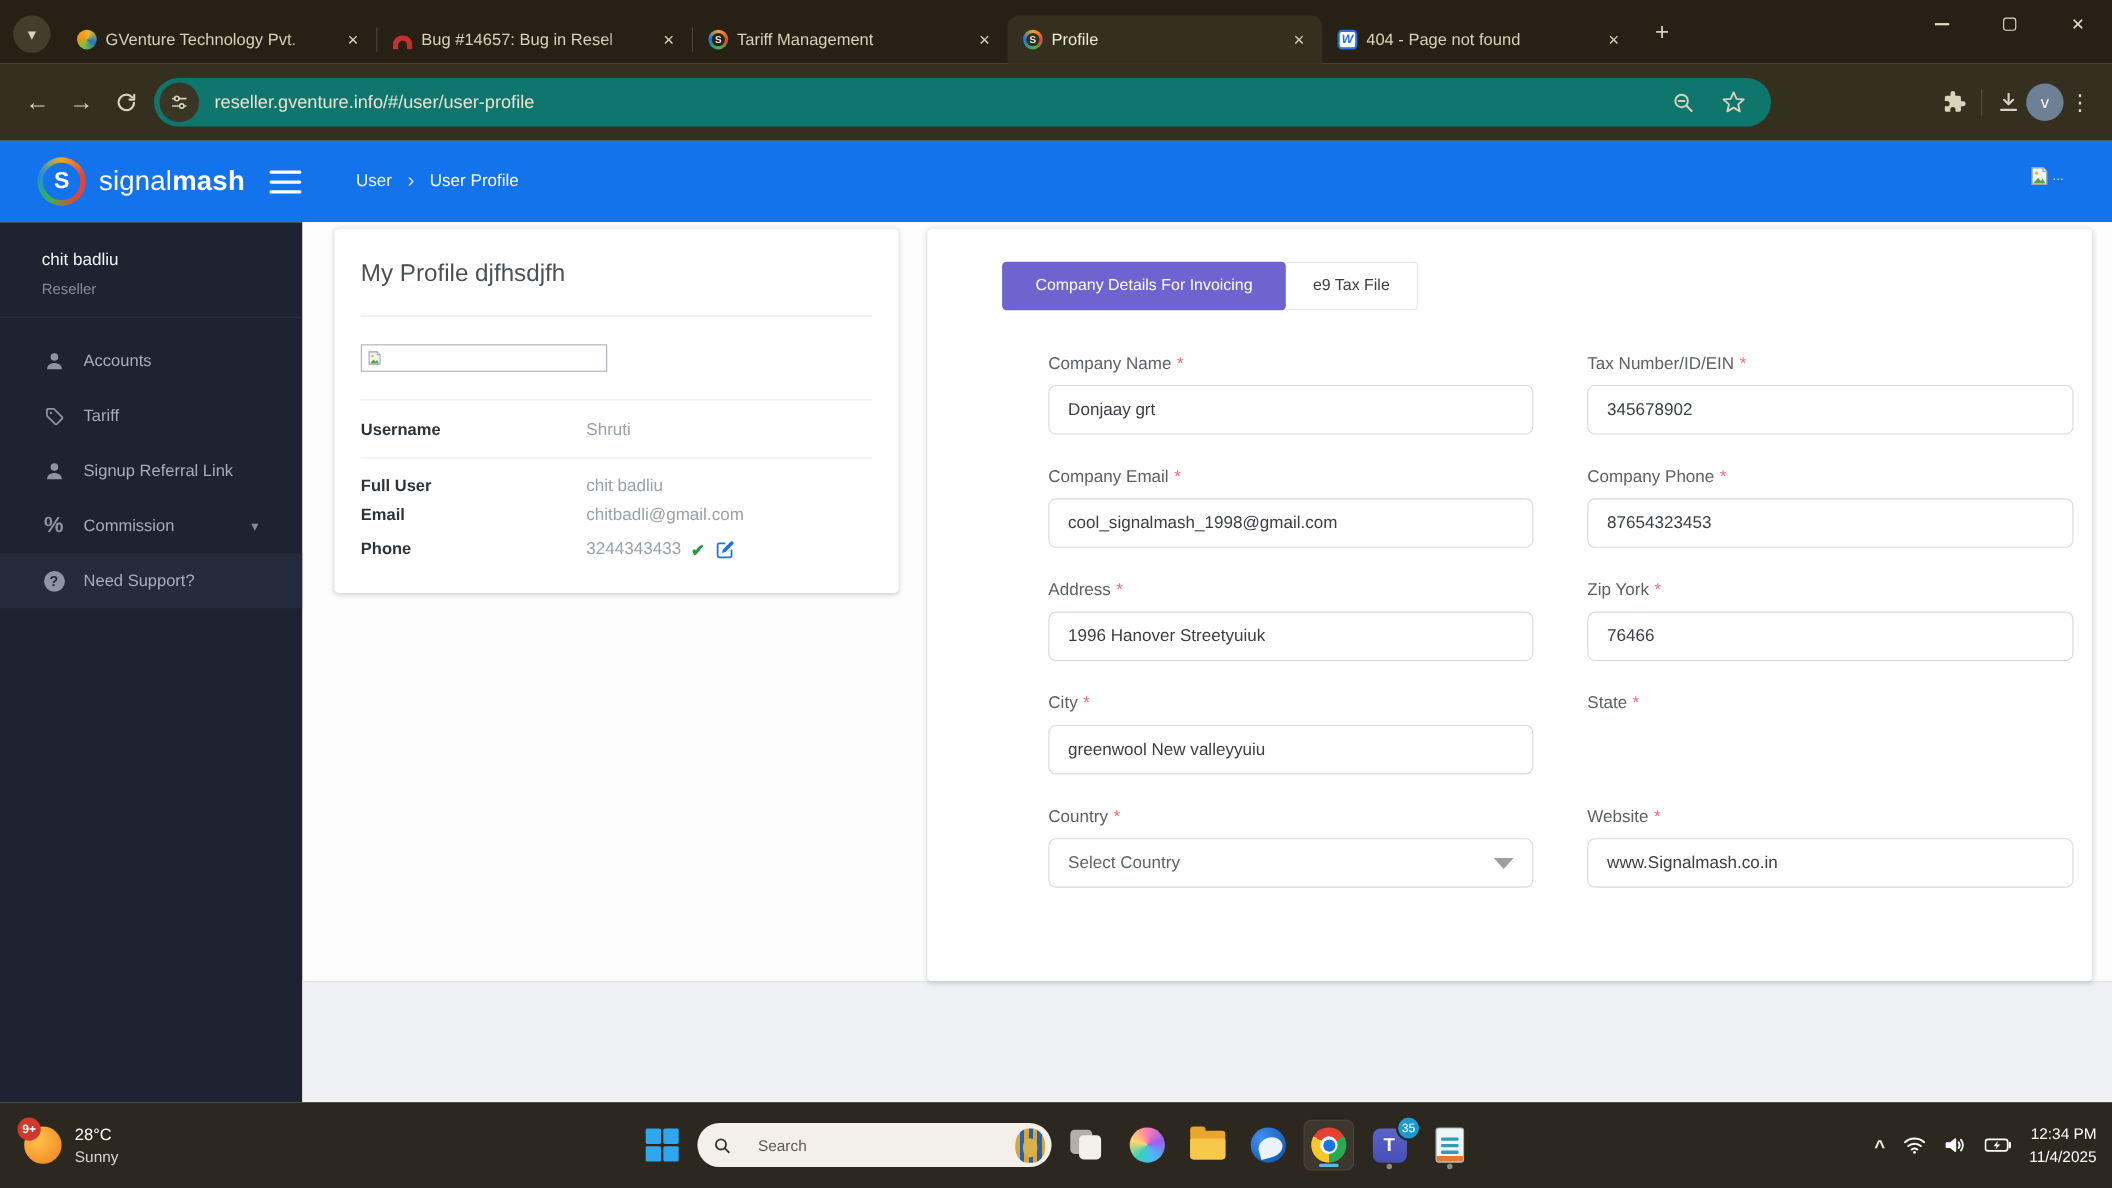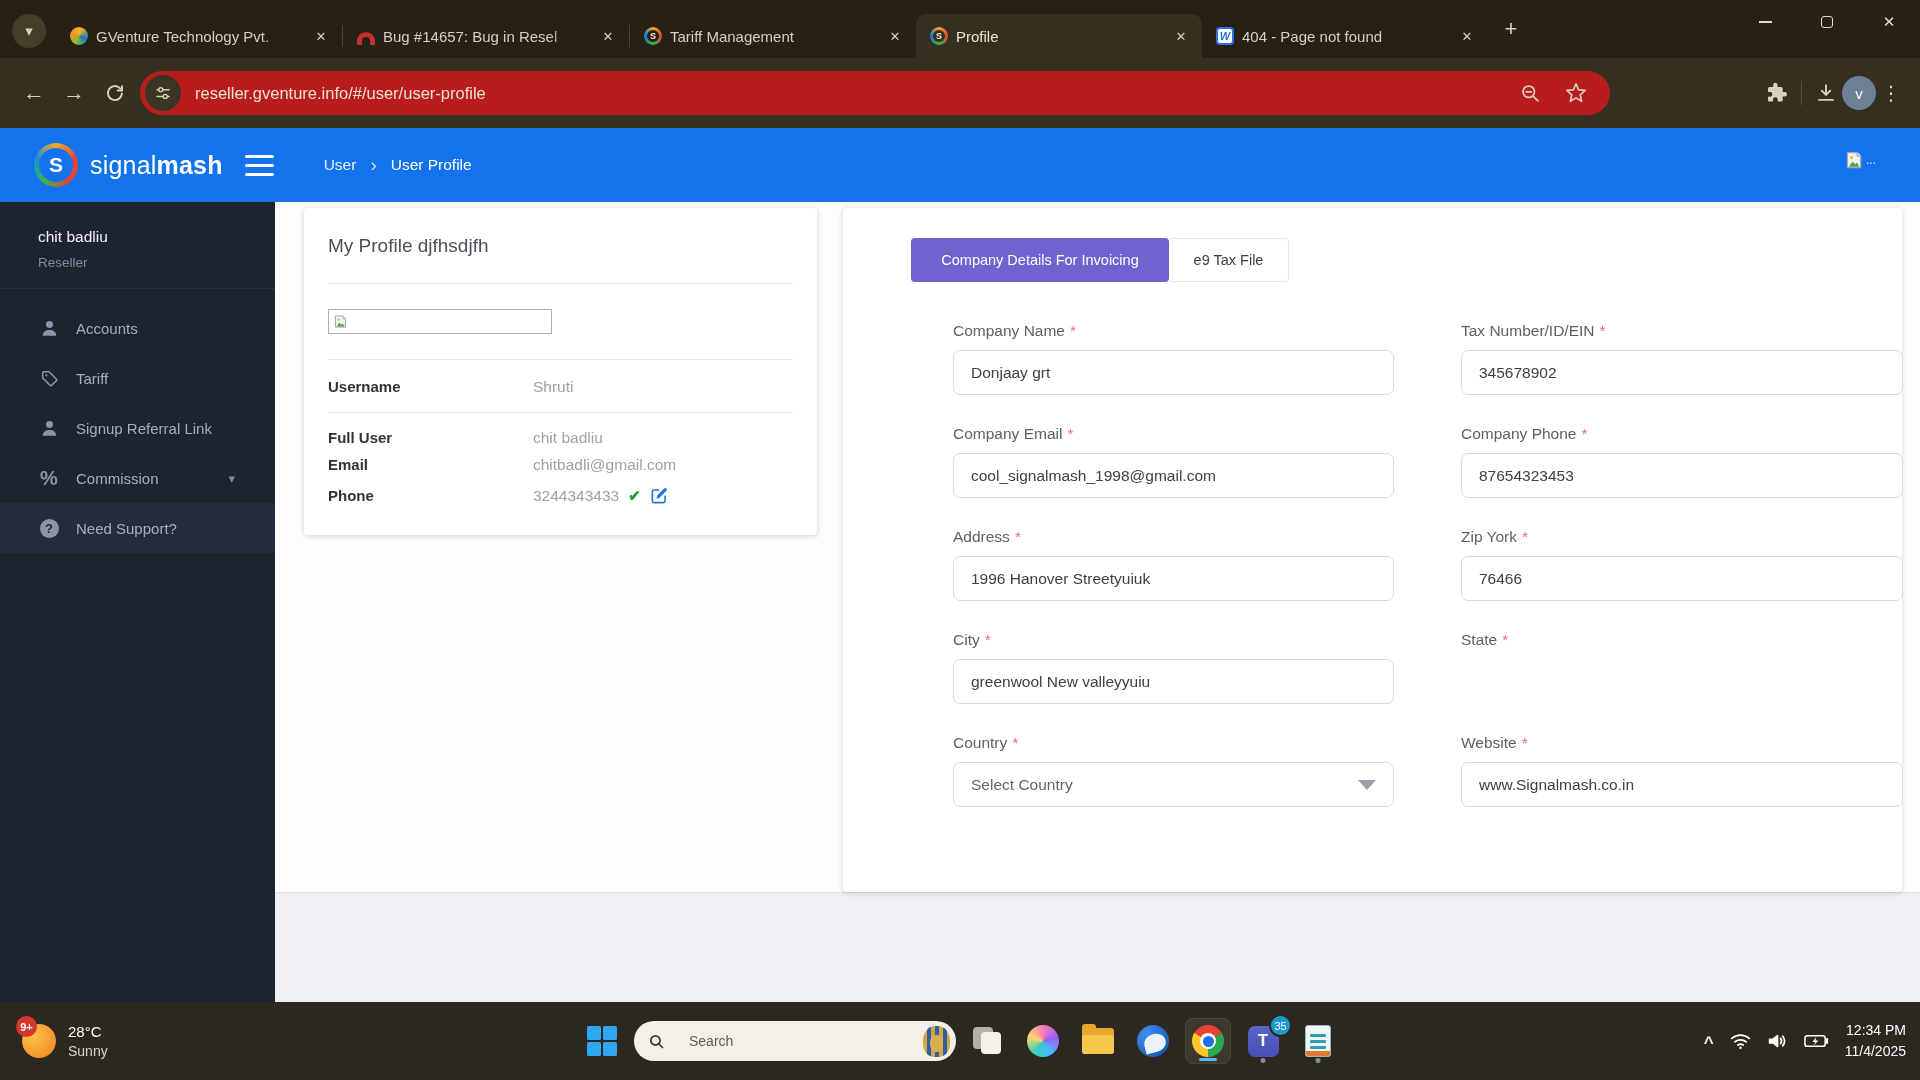--- a/index.html
+++ b/index.html
@@ -25,21 +25,21 @@
   .newtab { width:30px; height:30px; display:flex; align-items:center; justify-content:center; color:#d9d2bc; font-size:22px; margin:0 0 14px 8px; cursor:pointer; }
   .winctrls { position:absolute; right:0; top:0; height:44px; display:flex; align-items:center; }
   .wbtn { width:62px; height:44px; display:flex; align-items:center; justify-content:center; color:#e3dcc8; cursor:pointer; }
   .ico-min { width:13px; height:2px; background:#e3dcc8; }
   .ico-max { width:12px; height:12px; border:1.5px solid #e3dcc8; border-radius:3px; }
   .wbtn.close { font-size:15px; }
 
   
   .toolbar { height:70px; background:#342f1f; display:flex; align-items:center; flex:0 0 auto; padding:0 14px; }
   .navbtn { width:40px; height:40px; display:flex; align-items:center; justify-content:center; color:#d9d2bc; font-size:22px; cursor:pointer; flex:0 0 auto; }
-  .urlpill { height:44px; flex:0 0 auto; width:1470px; margin-left:6px; background:#b91c1c; border-radius:22px; display:flex; align-items:center; padding:0 10px 0 5px; }
+  .urlpill { height:44px; flex:0 0 auto; width:1470px; margin-left:6px; background:#0f766e; border-radius:22px; display:flex; align-items:center; padding:0 10px 0 5px; }
   .tunewrap { width:36px; height:36px; border-radius:50%; background:#3b3526; display:flex; align-items:center; justify-content:center; flex:0 0 auto; }
   .urltext { color:#e9e2cf; font-size:16.5px; margin-left:14px; flex:1; white-space:nowrap; overflow:hidden; }
   .pillicons { display:flex; align-items:center; gap:14px; margin-right:8px; }
   .tbicon { width:32px; height:32px; display:flex; align-items:center; justify-content:center; cursor:pointer; flex:0 0 auto; }
   .tbsep { width:1px; height:24px; background:#55503d; margin:0 8px; }
   .avatar { width:34px; height:34px; border-radius:50%; background:#6d8096; color:#fff; font-size:15px; display:flex; align-items:center; justify-content:center; cursor:pointer; }
   .kebab { color:#d9d2bc; font-size:20px; width:30px; text-align:center; cursor:pointer; }
 
   
   .appheader { height:74px; background:#1373ec; display:flex; align-items:center; flex:0 0 auto; padding-left:34px; position:relative; }
@@ -67,40 +67,40 @@
   .sb-caret { margin-left:auto; margin-right:40px; color:#848c9c; font-size:13px; }
   .pct { font-size:20px; }
   .qcirc { width:19px; height:19px; border-radius:50%; background:#8d94a3; color:#1d2330; font-size:13px; font-weight:bold; display:flex; align-items:center; justify-content:center; }
 
   .content { flex:1; position:relative; background:#fdfdfe; }
   .bottom-strip { position:absolute; left:0; right:0; top:690px; bottom:0; background:#eef0f3; border-top:1px solid #e0e3e7; }
 
   
   .card { position:absolute; background:#fff; border-radius:4px; box-shadow:0 1px 5px rgba(40,50,60,.22);padding-left:48px; }
   .profile-card { left:29px; top:6px; width:513px; padding:0 24px 30px; }
-  .pc-title { font-size:19px; color:#4b5056; padding:27px 0 26px; border-bottom:1px solid #e9eaec; }
+  .pc-title { font-size:22px; color:#4b5056; padding:27px 0 26px; border-bottom:1px solid #e9eaec; }
   .pc-imgbox { margin-top:25px; width:224px; height:25px; border:1px solid #aab0b6; display:flex; align-items:center; padding-left:4px; }
   .pc-imgdiv { margin-top:25px; border-bottom:1px solid #e9eaec; }
   .pc-row { display:flex; align-items:baseline; }
   .pc-row.first { padding:18px 0 16px; border-bottom:1px solid #e9eaec; }
   .pc-label { flex:0 0 205px; font-weight:bold; font-size:15px; color:#2e3338; }
   .pc-value { font-size:15.5px; color:#9ba1a8; display:flex; align-items:center; gap:9px; }
   .pc-group { padding-top:16px; }
   .pc-group .pc-row { margin-bottom:9px; }
   .pc-group .pc-row:last-child { margin-top:12px; margin-bottom:0; }
   .check { color:#1e9e3e; font-size:15px; font-weight:bold; }
   .editbtn { display:flex; cursor:pointer; }
 
   
   .form-card { left:568px; top:6px; width:1059px; height:684px; }
   .ftabs { display:flex; margin:30px 0 0 20px; }
   .ftab { height:44px; display:flex; align-items:center; justify-content:center; font-size:14.5px; border-radius:4px; cursor:pointer; }
   .ftab.active { width:258px; background:#6f63cf; color:#fff; }
   .ftab.inactive { width:120px; background:#fff; color:#3c4043; border:1px solid #e4e6e9; border-left:none; border-radius:0 4px 4px 0; }
-  .fgrid { display:grid; grid-template-columns:441px 442px; column-gap:67px; padding:40px 0 0 62px; }
+  .fgrid { display:grid; grid-template-columns:441px 442px; column-gap:49px; padding:40px 0 0 62px; }
   .field { margin-bottom:30px; }
   .flabel { font-size:15.5px; color:#5c6166; margin-bottom:10px; }
   .req { color:#ef6a75; margin-left:5px; }
   .finput { width:100%; height:45px; border:1px solid #d7dadf; border-radius:7px; font-size:15.5px; color:#3c4045; padding:0 17px; background:#fff; font-family:"Liberation Sans", sans-serif; outline:none; }
   .fselect { display:flex; align-items:center; justify-content:space-between; cursor:pointer; color:#5f646a; }
   .selcaret { width:0; height:0; border-left:9px solid transparent; border-right:9px solid transparent; border-top:10px solid #9aa0a6; }
 
   
   .taskbar { height:78px; background:#2c2820; flex:0 0 auto; position:relative; color:#fff; }
   .weather { position:absolute; left:22px; top:0; height:78px; display:flex; align-items:center; gap:12px; cursor:pointer; }

